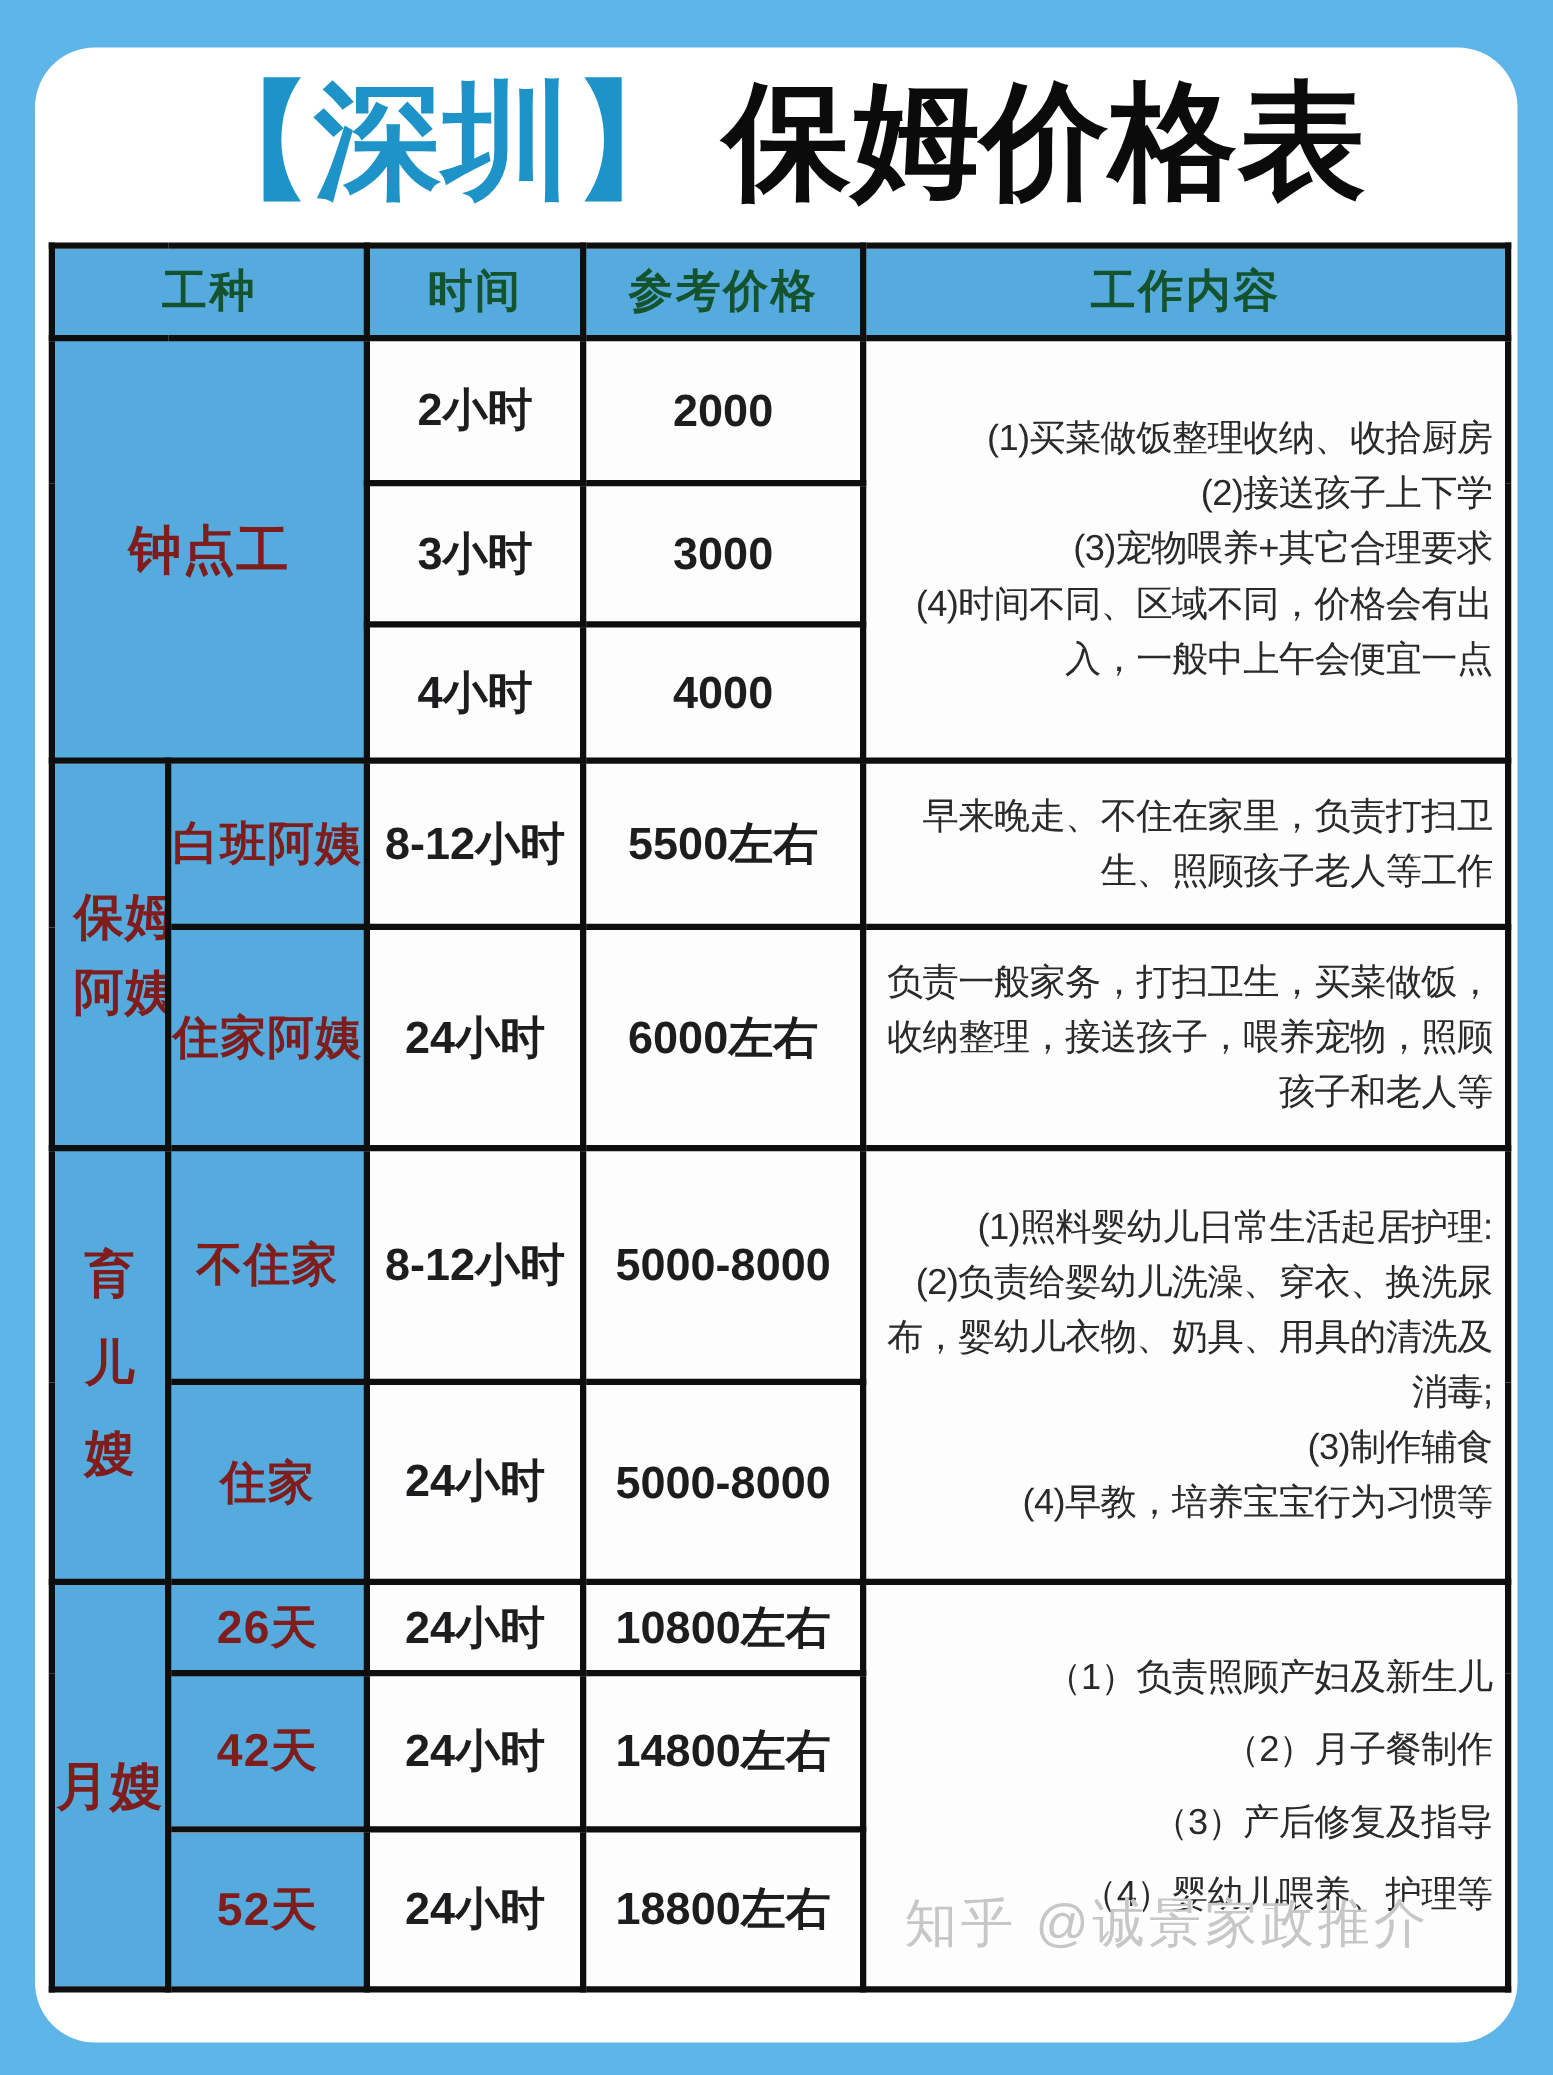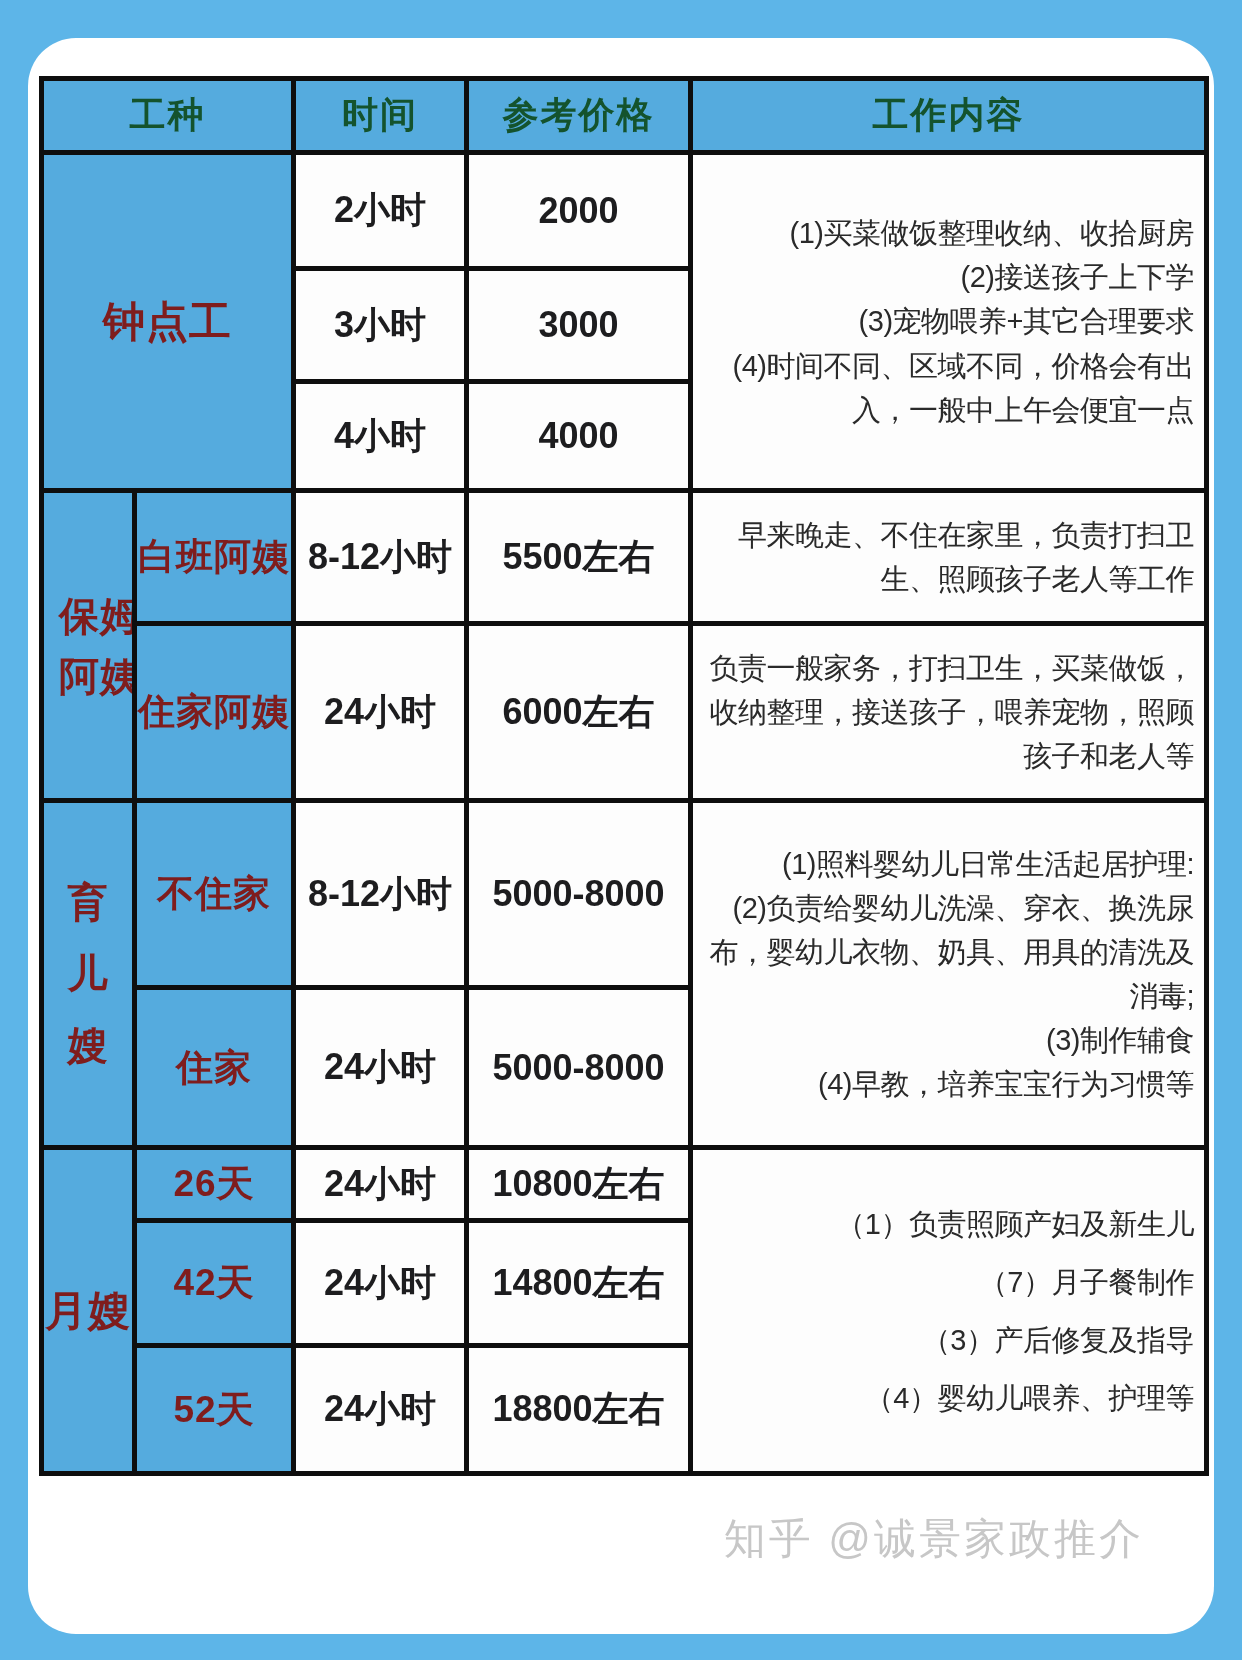--- a/index.html
+++ b/index.html
@@ -100,20 +100,23 @@
     z-index:5;
     text-shadow:1px 1px 0 #ffffff;
     white-space:nowrap;
   }
 </style>
 </head>
 <body>
 
 <div class="card">
 
+  <div class="title">
+    <span class="title-loc">【深圳】</span><span class="title-main">保姆价格表</span>
+  </div>
 
   <table>
     <colgroup>
       <col class="c-group">
         <col class="c-sub">
         <col class="c-time">
         <col class="c-price">
         <col class="c-content">
     </colgroup>
 
@@ -185,21 +188,21 @@
       <td class="cell-price">5000-8000</td>
     </tr>
 
     <tr style="height:73px;">
       <td rowspan="3" class="blue">月嫂</td>
       <td class="blue blue-sub">26天</td>
       <td class="cell-time">24小时</td>
       <td class="cell-price">10800左右</td>
       <td rowspan="3" class="cell-content cell-content-spaced">
         <p class="line">（1）负责照顾产妇及新生儿</p>
-        <p class="line">（7）月子餐制作</p>
+        <p class="line">（2）月子餐制作</p>
         <p class="line">（3）产后修复及指导</p>
         <p class="line">（4）婴幼儿喂养、护理等</p>
       </td>
     </tr>
     <tr style="height:125px;">
       <td class="blue blue-sub">42天</td>
       <td class="cell-time">24小时</td>
       <td class="cell-price">14800左右</td>
     </tr>
     <tr style="height:128px;">

